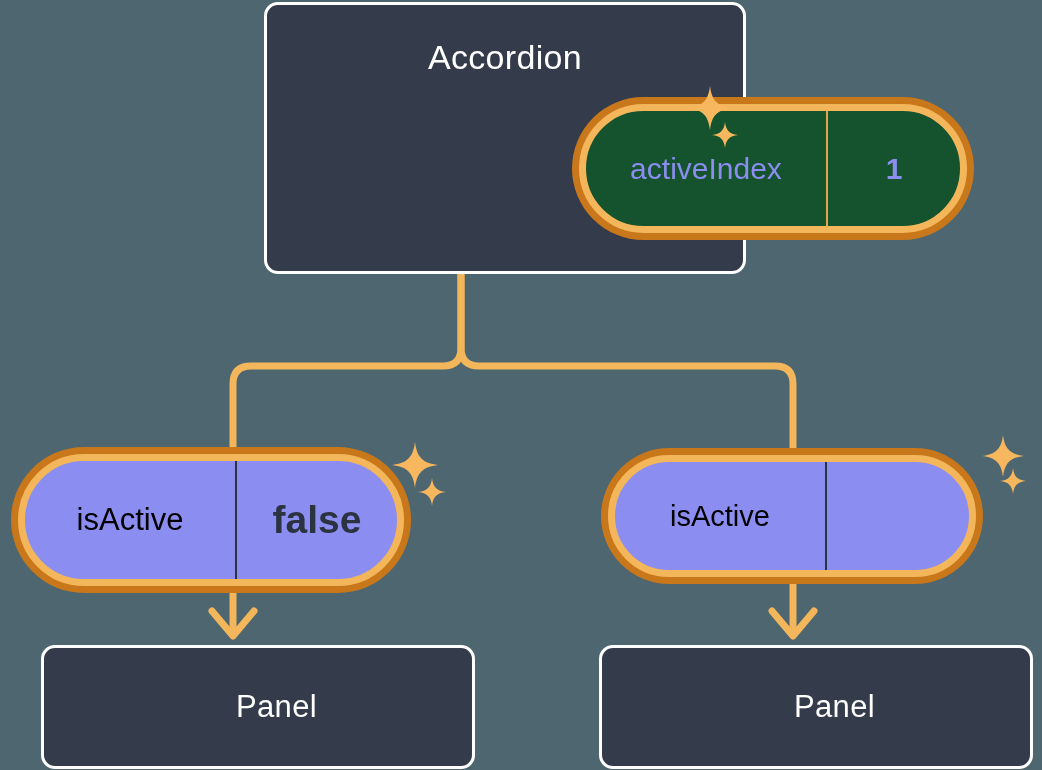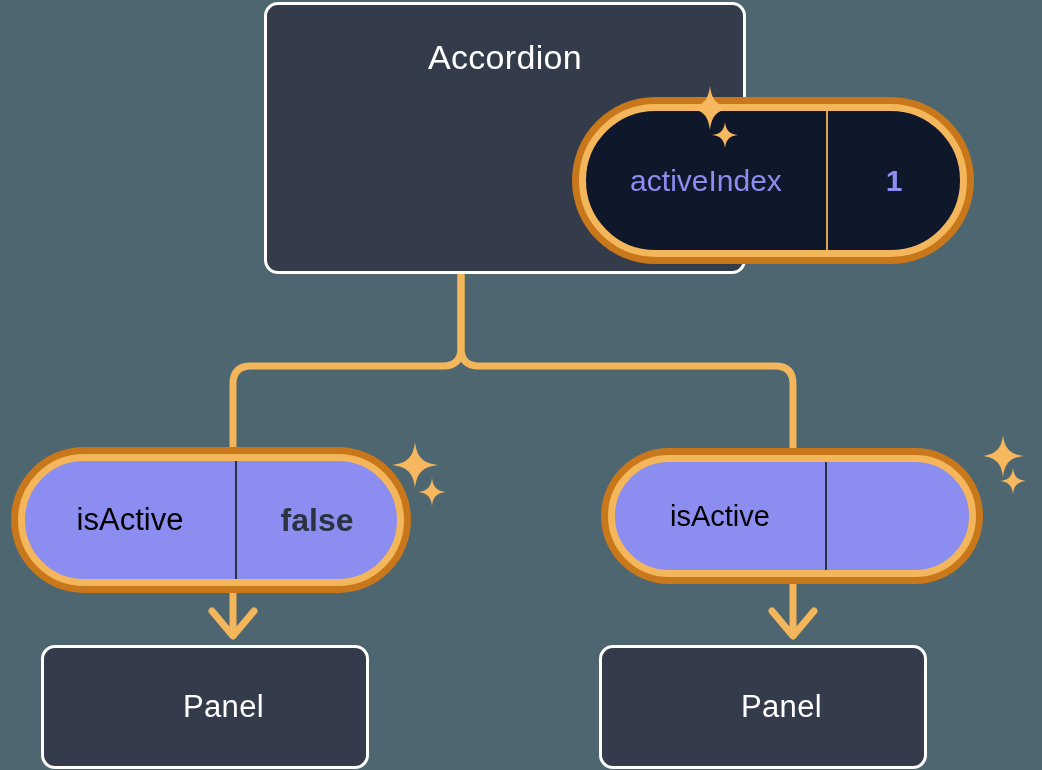--- a/index.html
+++ b/index.html
@@ -58,21 +58,21 @@
     height: 272px;
   }
   #card-accordion .card-title {
     position: absolute;
     left: 0;
     right: 0;
     top: 33px;
   }
 
   .panel-card {
-    width: 328px;
+    width: 434px;
     height: 124px;
     display: flex;
     align-items: center;
     justify-content: center;
     padding-left: 37px;
   }
   #card-panel-left  { left: 41px;  top: 645px; }
   #card-panel-right { left: 599px; top: 645px; }
   .panel-card .card-title { font-size: 31px; }
 
@@ -96,22 +96,22 @@
     box-sizing: border-box;
   }
   .pill .seg-name { padding: 0 22px; }
   .pill .seg-value { padding: 0 22px; font-weight: 700; }
 
   
   #pill-activeindex {
     left: 312px;
     top: 99px;
     width: 388px;
-    height: 153px;
-    background: #0f172a;
+    height: 129px;
+    background: #14532d;
     border-radius: 999px;
   }
   #pill-activeindex .seg-name {
     color: #8b8ef0;
     font-size: 30px;
     flex: 0 0 242px;
     border-right: 2px solid #e2a44d;
     border-top-left-radius: 999px;
     border-bottom-left-radius: 999px;
   }
@@ -132,21 +132,21 @@
   }
   .pill-purple .seg-value { color: #2b3240; }
 
   #pill-isactive-false {
     left: 18px;
     top: 454px;
     width: 386px;
     height: 132px;
   }
   #pill-isactive-false .seg-name  { font-size: 31px; flex: 0 0 212px; }
-  #pill-isactive-false .seg-value { font-size: 32px; flex: 1 1 auto; }
+  #pill-isactive-false .seg-value { font-size: 39px; flex: 1 1 auto; }
 
   #pill-isactive-true {
     left: 608px;
     top: 455px;
     width: 368px;
     height: 122px;
   }
   #pill-isactive-true .seg-name  { font-size: 29px; flex: 0 0 212px; }
   #pill-isactive-true .seg-value { font-size: 29px; flex: 1 1 auto; }
 

